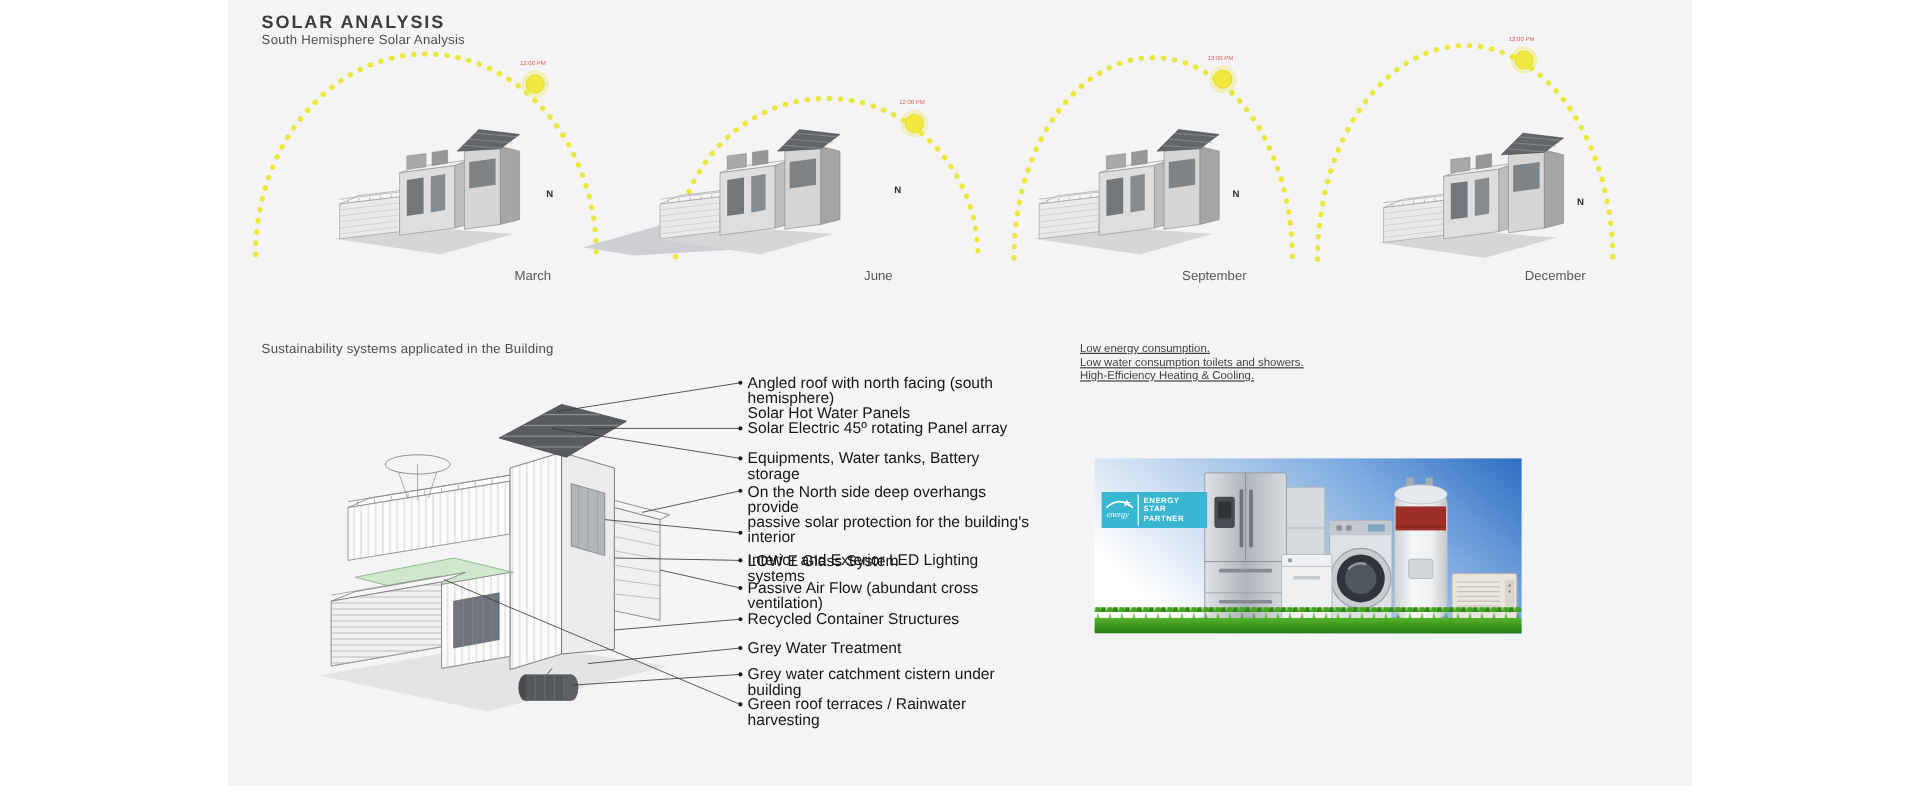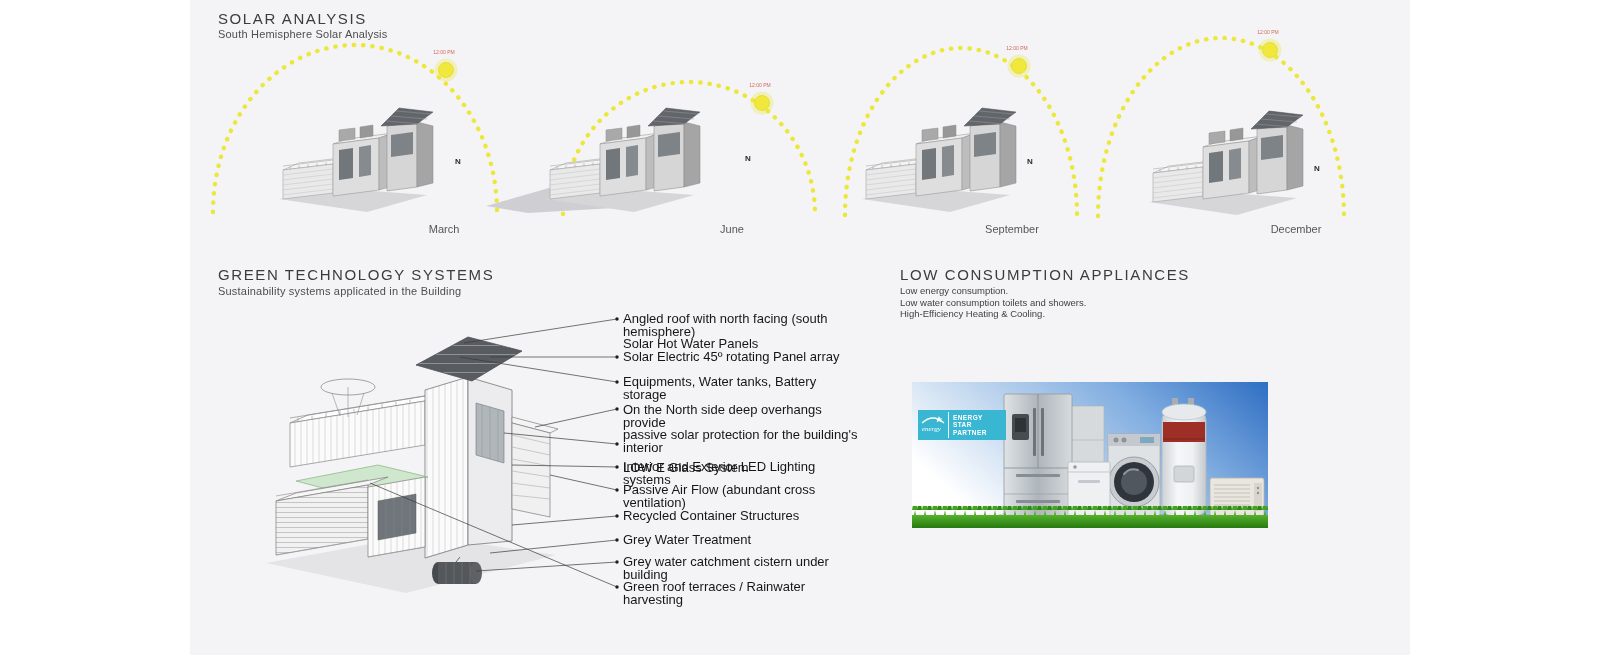--- a/index.html
+++ b/index.html
@@ -1,39 +1,39 @@
 <!DOCTYPE html>
 <html><head>
 <meta charset="utf-8">
 <style>
   html,body{margin:0;padding:0;background:#ffffff;width:1600px;height:667px;overflow:hidden;
             font-family:"Liberation Sans", sans-serif;}
   .board{position:absolute;left:190px;top:0;width:1220px;height:655px;background:#f4f4f6;}
 
   
-  .sec-title{position:absolute;margin:0;font-size:15px;font-weight:400;letter-spacing:1.6px;
+  .sec-title{position:absolute;margin:0;font-size:15px;font-weight:700;letter-spacing:1.6px;
              color:#3c3c3c;white-space:nowrap;}
   .sec-sub{position:absolute;margin:0;font-size:11px;color:#4e4e4e;letter-spacing:.2px;white-space:pre-line;}
 
   
   .solar-svg{position:absolute;left:0;top:0;width:1220px;height:250px;}
   .sunpath{fill:none;stroke:#ebe73b;stroke-width:4.4;stroke-linecap:round;stroke-dasharray:0.3 9;}
   .sunglow{fill:#f0e83c;opacity:.32;}
   .sun{fill:#f0e83c;stroke:#e3d92a;stroke-width:.8;}
   .timelabel{font-size:5px;fill:#d4675b;text-anchor:middle;font-family:"Liberation Sans",sans-serif;}
   .north{font-size:8px;font-weight:700;fill:#2b2b2b;text-anchor:middle;font-family:"Liberation Sans",sans-serif;}
   .month{font-size:11px;fill:#565656;text-anchor:middle;font-family:"Liberation Sans",sans-serif;}
 
   
   .gt-svg{position:absolute;left:30px;top:305px;width:640px;height:315px;overflow:visible;}
   .callout{position:absolute;left:433px;width:240px;font-size:13px;line-height:12.5px;color:#161616;
            white-space:pre-line;}
 
   
-  .appl-desc{position:absolute;left:710px;top:285px;font-size:9.5px;line-height:11.5px;color:#3f3f3f;}
+  .appl-desc{position:absolute;left:710px;top:285px;font-size:9.5px;line-height:11.5px;color:#3f3f3f;text-decoration:underline;}
   .hero{position:absolute;left:722px;top:382px;width:356px;height:146px;
         background:linear-gradient(222deg,#2e6ec3 0%,#7face0 30%,#c6daf0 60%,#ffffff 85%);}
   .hero-svg{position:absolute;inset:0;width:356px;height:146px;}
   .estar{position:absolute;left:6px;top:28px;width:88px;height:30px;background:#39b7d2;display:flex;
          align-items:stretch;}
   .estar-mark{width:30px;display:flex;align-items:center;justify-content:center;}
   .estar-divider{width:1px;background:rgba(255,255,255,.95);margin:2px 0;}
   .estar-text{display:flex;flex-direction:column;justify-content:center;padding-left:4px;}
   .estar-text span{font-size:6.5px;line-height:7.5px;letter-spacing:.4px;color:#ffffff;font-weight:700;}
 </style>
@@ -103,21 +103,20 @@
       <path class="sunpath" d="M 908 216 A 123 178 0 0 1 1154 216"></path>
       <circle class="sunglow" cx="1080" cy="50" r="11.5"></circle>
       <circle class="sun" cx="1080" cy="50" r="7.5"></circle>
       <text class="timelabel" x="1078" y="34">12:00 PM</text>
       <use href="#bldg" x="955" y="103" width="170" height="115"></use>
       <text class="north" x="1127" y="171">N</text>
       <text class="month" x="1106" y="233">December</text>
     </g>
   </svg>
 
-  <h2 class="sec-title" style="left:28px;top:266px;">GREEN TECHNOLOGY SYSTEMS</h2>
   <p class="sec-sub" style="left:28px;top:285px;">Sustainability systems applicated in the Building</p>
 
   <svg class="gt-svg" viewBox="0 0 640 315">
     <defs>
       <pattern id="corr" width="6" height="6" patternUnits="userSpaceOnUse">
         <rect width="6" height="6" fill="#fbfbfb"></rect>
         <line x1="3" y1="0" x2="3" y2="6" stroke="#d2d2d2" stroke-width="0.8"></line>
       </pattern>
       <pattern id="slats" width="6" height="5" patternUnits="userSpaceOnUse">
         <rect width="6" height="5" fill="#f1f1f1"></rect>
@@ -208,21 +207,20 @@
 passive solar protection for the building's interior</div>
     <div class="callout" style="top:462px">LOW E Glass System</div>
     <div class="callout" style="top:461px">Interior and Exterior LED Lighting systems</div>
     <div class="callout" style="top:484px">Passive Air Flow (abundant cross ventilation)</div>
     <div class="callout" style="top:510px">Recycled Container Structures</div>
     <div class="callout" style="top:534px">Grey Water Treatment</div>
     <div class="callout" style="top:556px">Grey water catchment cistern under building</div>
     <div class="callout" style="top:581px">Green roof terraces / Rainwater harvesting</div>
   </div>
 
-  <h2 class="sec-title" style="left:710px;top:266px;">LOW CONSUMPTION APPLIANCES</h2>
   <div class="appl-desc">
     <div>Low energy consumption.</div>
     <div>Low water consumption toilets and showers.</div>
     <div>High-Efficiency Heating &amp; Cooling.</div>
   </div>
 
   <div class="hero">
     <svg class="hero-svg" viewBox="0 0 356 146">
       <defs>
         <linearGradient id="stainV" x1="0" y1="0" x2="1" y2="0">

